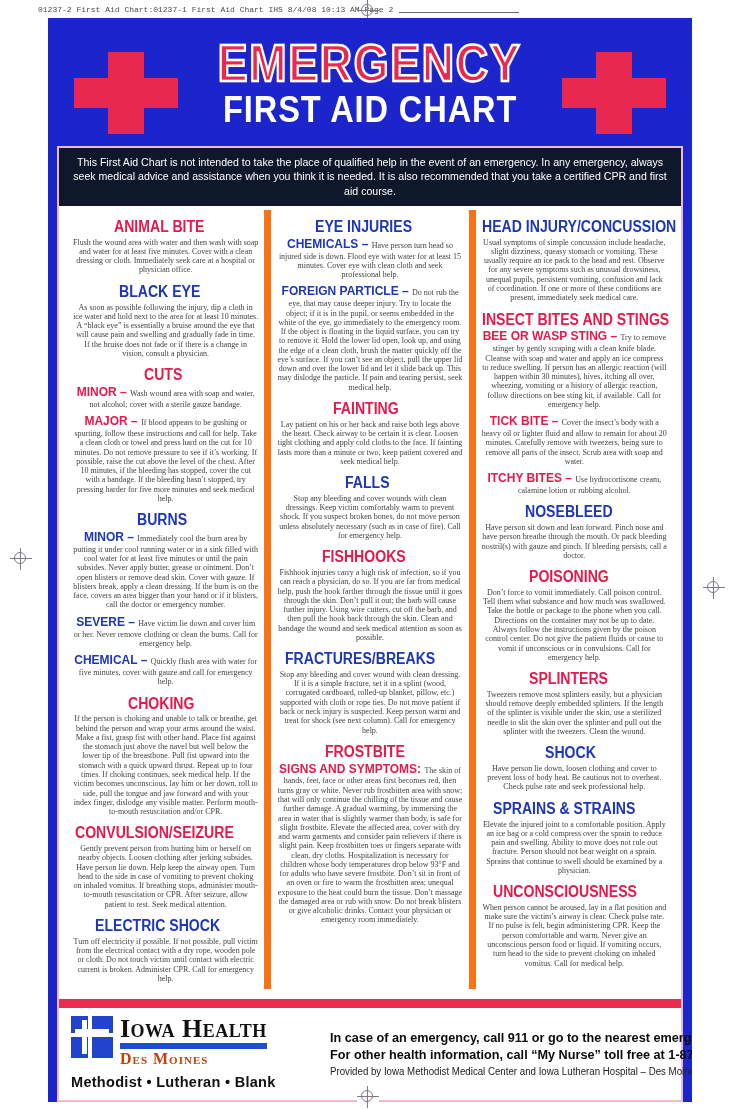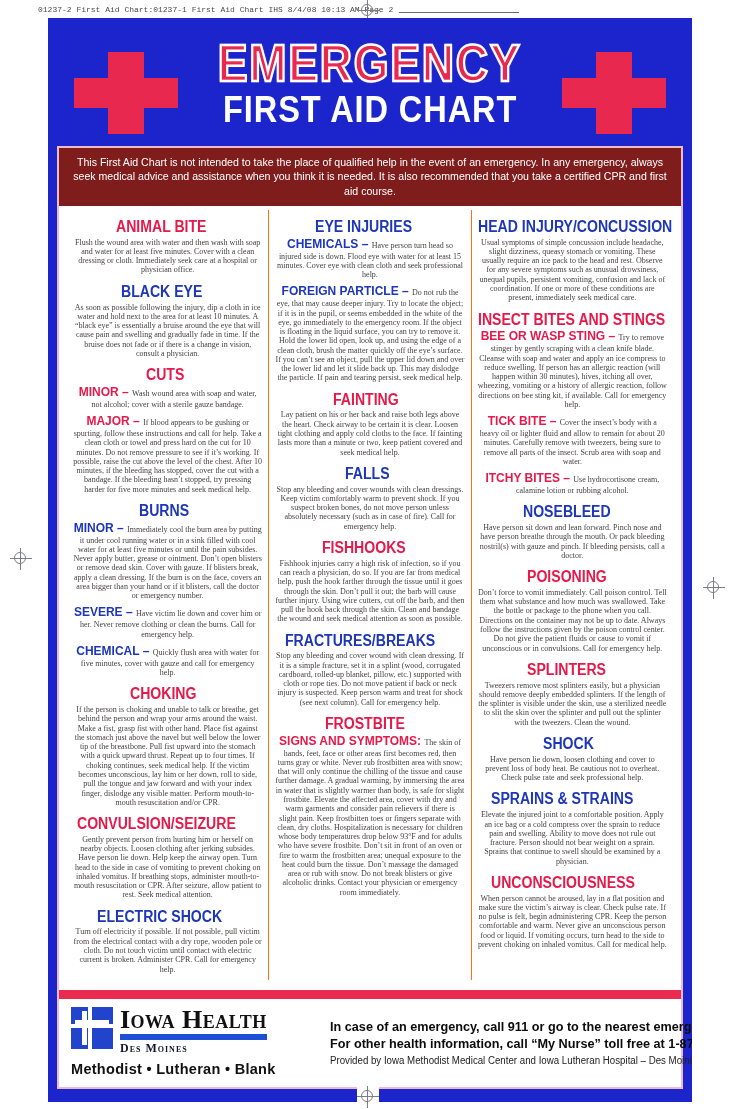--- a/index.html
+++ b/index.html
@@ -58,31 +58,31 @@
     font-size:37px; font-weight:bold; letter-spacing:1px; color:#ffffff;
     display:inline-block; transform:scaleX(0.88); transform-origin:center; margin-top:2px;
   }
 
   
   .card {
     position:relative; margin:0 9px; background:#ffffff;
     border:2px solid #f2b9c6;
   }
   .banner {
-    background:#7f1d1d; color:#ffffff; padding:7px 6px 8px;
+    background:#0f172a; color:#ffffff; padding:7px 6px 8px;
     font-size:10.6px; line-height:1.35; text-align:center;
     border-bottom:2px solid #ffffff;
   }
 
   
   .content {
     display:flex; gap:0; padding:2px 8px 10px; background:#fff;
   }
   .col { flex:1 1 0; padding:0 6px; min-width:0; }
-  .col + .col { border-left:1px solid #f97316; }
+  .col + .col { border-left:7px solid #f97316; }
 
   .section { margin-top:8px;text-align:center; }
   .sec-title {
     font-size:16px; font-weight:bold; letter-spacing:0px; line-height:1.05;
     display:inline-block; transform:scaleX(0.88); transform-origin:left;
     white-space:nowrap; margin-bottom:2px;
   }
   .sec-title.red  { color:#e6194b; }
   .sec-title.blue { color:#1e36b8; }
   .sec-body {
@@ -109,21 +109,21 @@
   .logo-mark .wc-v { position:absolute; left:11px; top:4px; width:5px; height:34px; background:#fff; }
   .logo-mark .wc-h { position:absolute; left:4px; top:13px; width:34px; height:5px; background:#fff; }
   .logo-text { line-height:1; }
   .logo-name {
     font-family:"Liberation Serif", serif; font-weight:bold; font-variant:small-caps;
     font-size:26px; color:#111; letter-spacing:0.5px; border-bottom:6px solid #1d4ed8;
     display:inline-block; padding-bottom:1px;
   }
   .logo-sub {
     font-family:"Liberation Serif", serif; font-weight:bold; font-variant:small-caps;
-    font-size:12px; color:#0f172a; letter-spacing:1px; margin-top:2px;
+    font-size:16px; color:#c2410c; letter-spacing:1px; margin-top:2px;
   }
   .affiliates { font-weight:bold; font-size:14.5px; color:#111; margin-top:7px; letter-spacing:0.3px; }
   .footer-right { flex:1 1 auto; }
   .emg-line {
     font-weight:bold; font-size:13.2px; color:#0b0b0b; line-height:1.3;
     display:block; transform:scaleX(0.96); transform-origin:left; white-space:nowrap;
   }
   .provided { font-size:10px; color:#222; margin-top:3px; transform:scaleX(0.97); transform-origin:left; white-space:nowrap; }
 
   .poster-bottom { height:34px; background:#1c25cb; }

